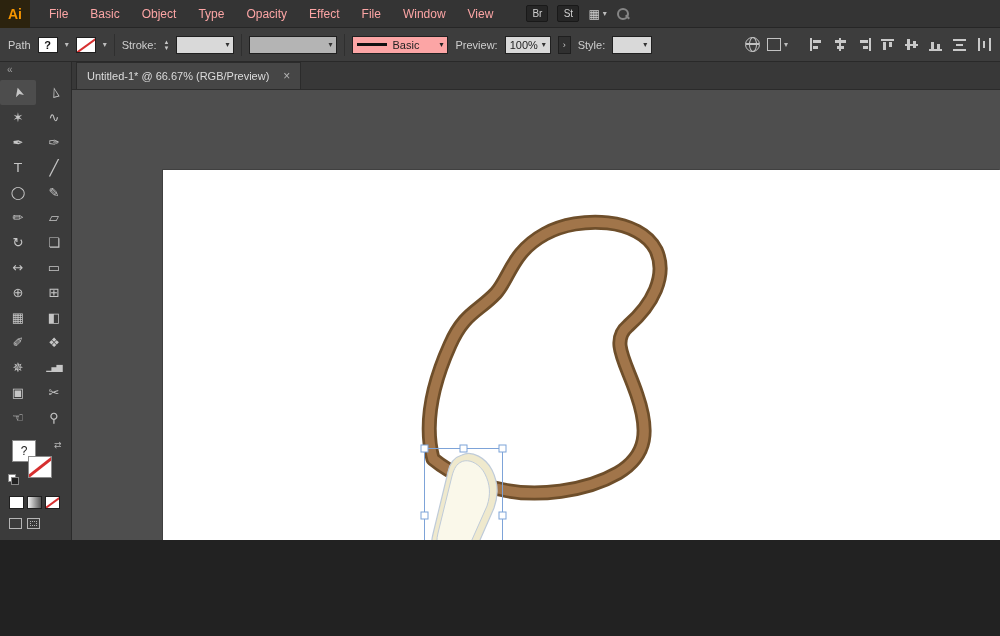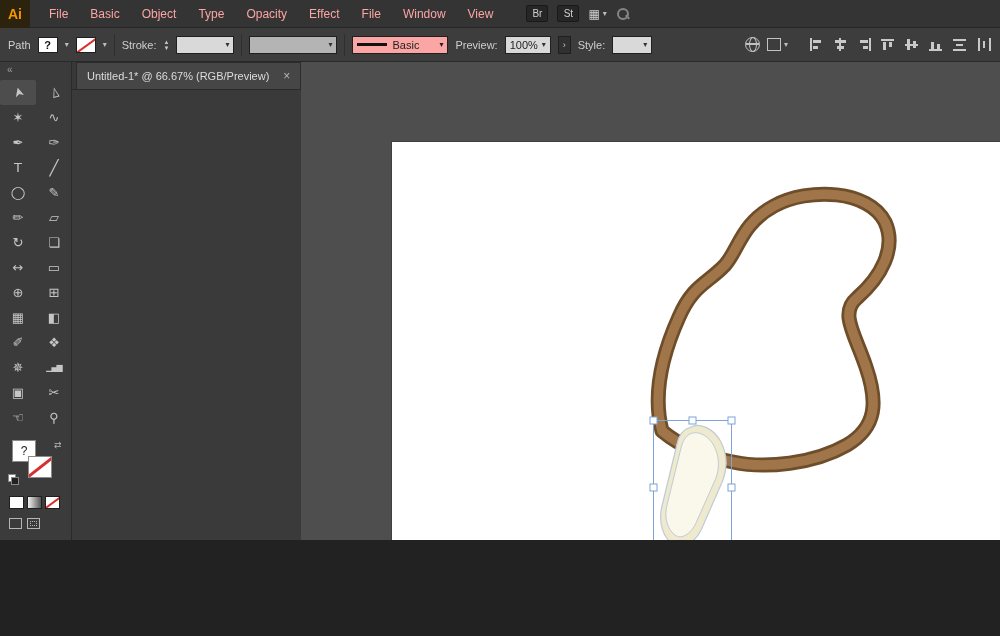--- a/index.html
+++ b/index.html
@@ -74,21 +74,21 @@
   .tri.grad{background:linear-gradient(90deg,#f2f2f2,#555)}
   .tri.none::after{content:"";position:absolute;left:-4px;right:-4px;top:5px;height:2px;background:var(--none-red);transform:rotate(-36deg)}
   .drawmodes{display:flex;gap:5px;margin:9px 0 0 9px}
   .dm{width:13px;height:11px;border:1.5px solid #b5b5b5}
   .dm.inside{position:relative}
   .dm.inside::after{content:"";position:absolute;inset:2px;border:1px dotted #b5b5b5}
   .screenmode{position:relative;width:17px;height:13px;margin:13px 0 0 24px}
   .screenmode::before{content:"";position:absolute;left:0;top:3px;width:11px;height:9px;border:1.5px solid #b5b5b5;background:#3b3b3b}
   .screenmode::after{content:"";position:absolute;left:5px;top:0;width:11px;height:9px;border:1.5px solid #b5b5b5}
 
-  .workarea{flex:1;display:flex;flex-direction:row;min-width:0}
+  .workarea{flex:1;display:flex;flex-direction:column;min-width:0}
   .tabbar{height:28px;background:#383838;border-bottom:1px solid #2b2b2b;display:flex;align-items:flex-end}
   .tab{height:27px;margin-left:4px;background:#464646;border:1px solid #2b2b2b;border-bottom:none;display:flex;align-items:center;padding:0 10px;color:#dcdcdc;font-size:11px;gap:14px}
   .tab .close{color:#b5b5b5;font-size:12px}
   .canvas{position:relative;flex:1;background:var(--canvas-gray);overflow:hidden}
   .artboard{position:absolute;left:91px;top:80px;width:837px;height:466px;background:var(--artboard-white);box-shadow:-1px -1px 0 #404040}
   .art{position:absolute;left:0;top:0;width:928px;height:546px;pointer-events:none}
   .cord-outer{fill:none;stroke:var(--cord-outline);stroke-width:15;stroke-linejoin:round}
   .cord-inner{fill:none;stroke:var(--cord-fill);stroke-width:9.5;stroke-linejoin:round}
   .pend-outer{fill:var(--pendant-outer-fill);stroke:var(--pendant-stroke);stroke-width:1.2}
   .pend-inner{fill:var(--pendant-inner-fill);stroke:var(--pendant-stroke);stroke-width:1}

